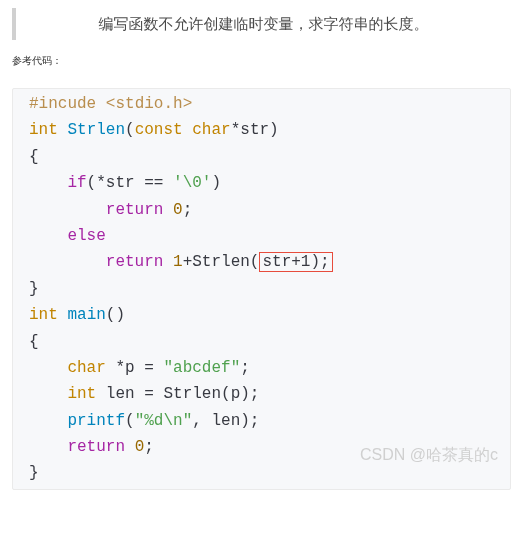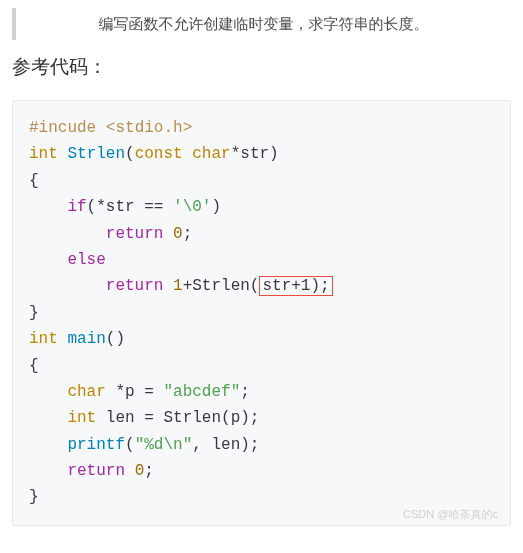--- a/index.html
+++ b/index.html
@@ -17,28 +17,28 @@
       border-left: 4px solid #d0d0d0;
       padding: 4px 12px;
       margin-bottom: 14px;
       color: #4a4a4a;
       font-size: 15px;
       line-height: 1.6;
       text-align: center;
     }
     .section-label {
       color: #333;
-      font-size: 19px;
+      font-size: 10px;
       margin-bottom: 20px;
     }
     .code-block {
       background: #f7f8fa;
       border: 1px solid #eaeaea;
       border-radius: 2px;
-      padding: 14px 16px;
+      padding: 2px 16px;
       font-family: "Consolas", "Monaco", "Courier New", monospace;
       font-size: 16px;
       line-height: 1.65;
       color: #333;
       white-space: pre;
       position: relative;
     }
     .kw-preproc { color: #b98e4e; }
     .kw-type { color: #c18401; }
     .kw-keyword { color: #a626a4; }
@@ -46,24 +46,24 @@
     .str { color: #50a14f; }
     .num { color: #986801; }
     .punct { color: #383a42; }
     .ident { color: #383a42; }
     .highlight-box {
       border: 1px solid #e74c3c;
       padding: 0 2px;
     }
     .watermark {
       position: absolute;
-      bottom: 2px;
+      bottom: 20px;
       right: 12px;
       color: #d0d0d0;
-      font-size: 11px;
+      font-size: 16px;
       font-family: -apple-system, sans-serif;
     }
   </style>
 </head>
 <body>
 
 <div class="quote-block">
   <span>编写函数不允许创建临时变量，求字符串的长度。</span>
 </div>
 

